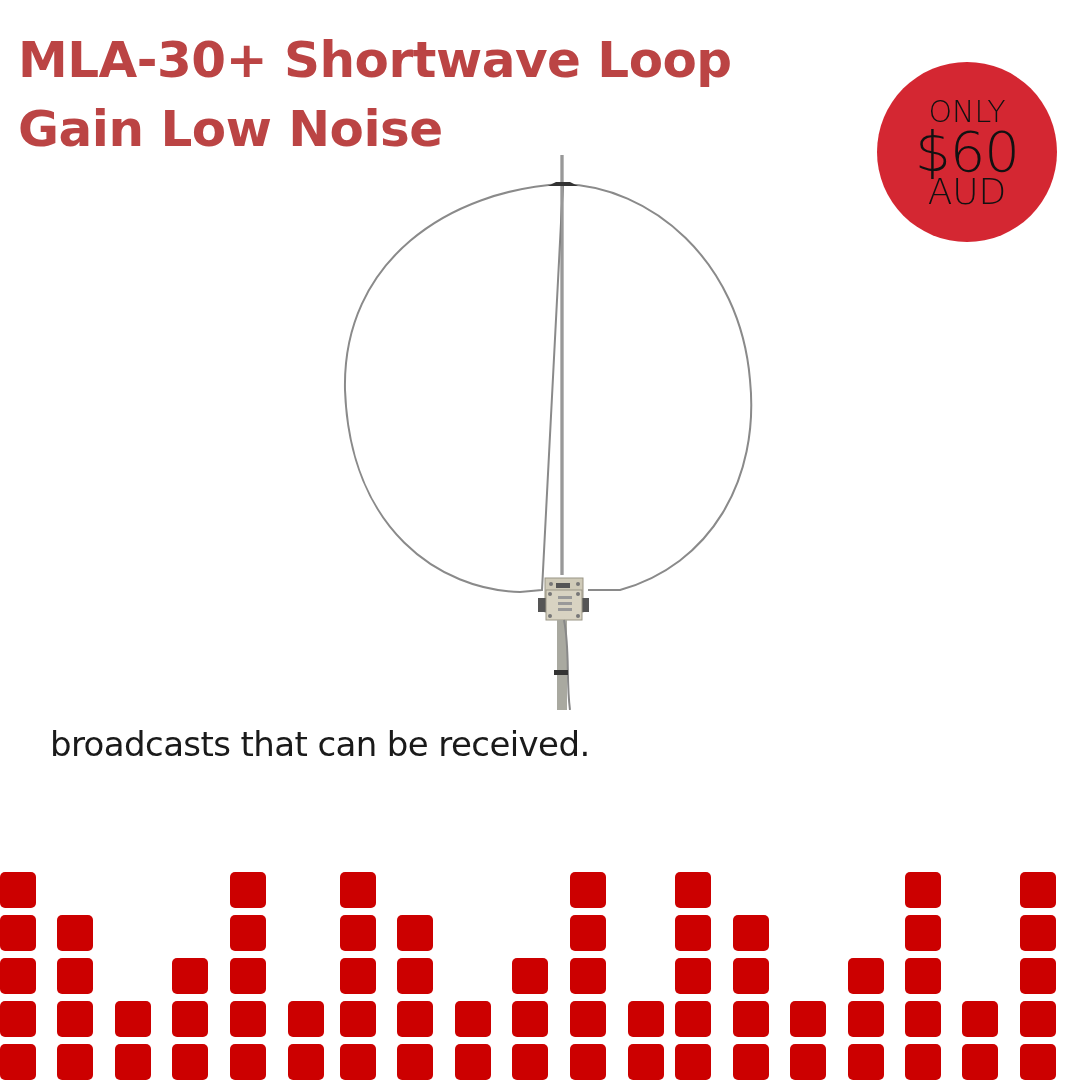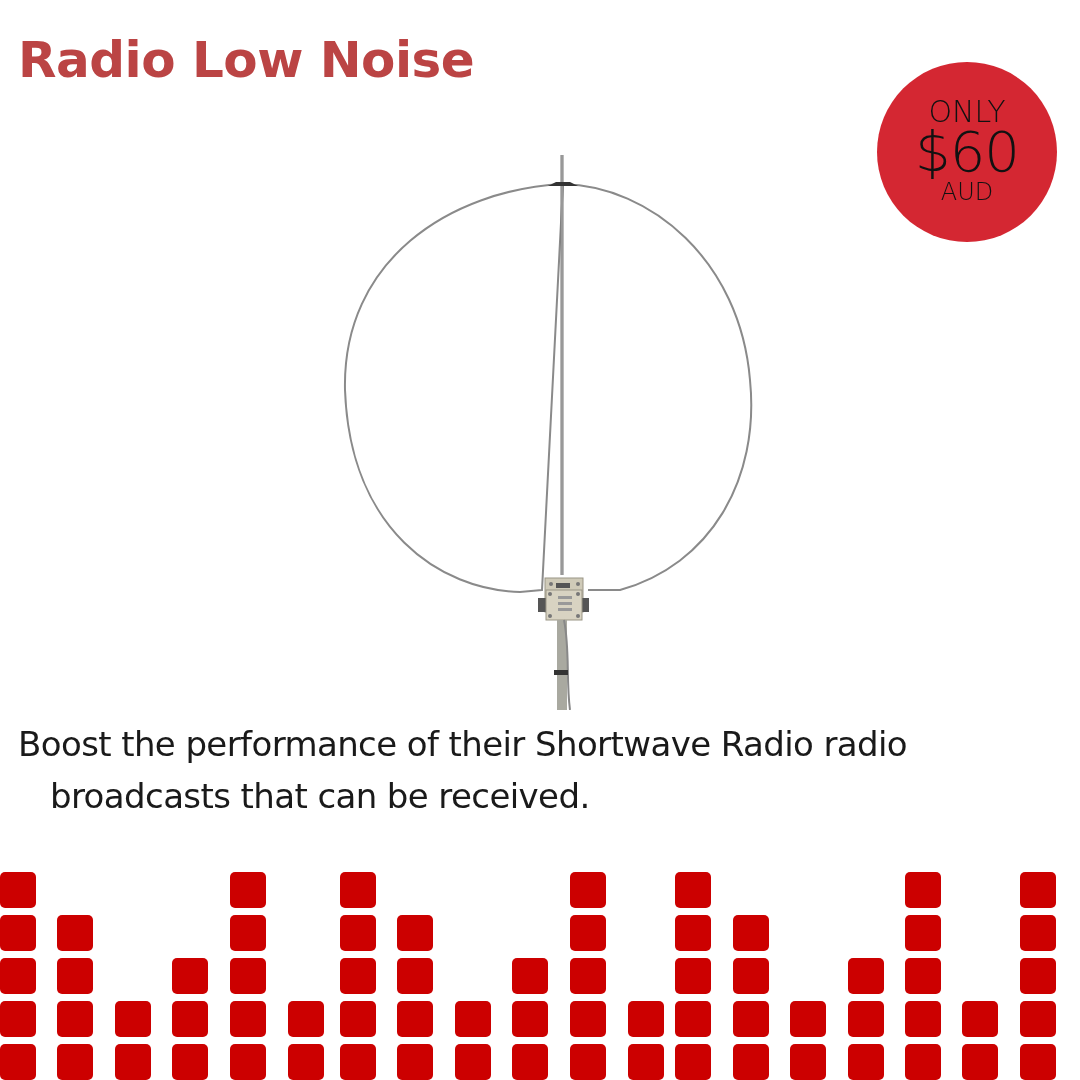--- a/index.html
+++ b/index.html
@@ -12,36 +12,37 @@
   }
   .title span { display:block; white-space:nowrap; }
   .badge {
     position:absolute; left:877px; top:62px; width:180px; height:180px;
     border-radius:50%; background:#d42732; color:#111;
     display:flex; flex-direction:column; align-items:center; justify-content:center;
     font-family:"DejaVu Sans", sans-serif; font-weight:300; z-index:2;
   }
   .badge .only { font-size:30px; line-height:28px; letter-spacing:0px; }
   .badge .price { font-size:56px; line-height:52px; letter-spacing:-1px; }
-  .badge .cur { font-size:24px; line-height:28px; }
+  .badge .cur { font-size:36px; line-height:28px; }
   .antenna { position:absolute; left:320px; top:150px; width:460px; height:560px; z-index:1; }
   .desc {
     position:absolute; left:18px; top:718px; width:1050px; margin:0;
     font-family:"DejaVu Sans", sans-serif; font-size:34px; line-height:52px;
     color:#1a1a1a; font-weight:normal; letter-spacing:-0.6px; z-index:3;
   }
   .eq { position:absolute; left:0; top:868px; width:1080px; height:212px; }
   .eq .col { position:absolute; bottom:0; width:36px; display:flex; flex-direction:column-reverse; gap:7px; }
   .eq .cell { width:36px; height:36px; background:#cc0000; border-radius:5px; }
 </style>
 </head>
 <body>
 
 <h1 class="title">
-  <span>Radio Low Noise</span>
+  <span>MLA-30+ Shortwave Loop</span>
+  <span>Gain Low Noise</span>
 </h1>
 
 <div class="badge">
   <div class="only">ONLY</div>
   <div class="price">$60</div>
   <div class="cur">AUD</div>
 </div>
 
 <svg class="antenna" viewBox="0 0 460 560" xmlns="http://www.w3.org/2000/svg">
 
@@ -66,21 +67,20 @@
   <circle cx="258" cy="444" r="2" fill="#777"></circle>
   <circle cx="230" cy="466" r="2" fill="#777"></circle>
   <circle cx="258" cy="466" r="2" fill="#777"></circle>
 
   <rect x="237" y="470" width="10" height="90" fill="#a9a9a0"></rect>
   <path d="M244 470 C250 500 246 530 250 560" stroke="#888" stroke-width="2" fill="none"></path>
   <rect x="234" y="520" width="14" height="5" fill="#333"></rect>
 </svg>
 
 <p class="desc">
-  <span style="display:block;white-space:nowrap;">Boost the performance of their Shortwave Radio radio</span>
   <span style="display:block;white-space:nowrap;margin-left:32px;">broadcasts that can be received.</span>
 </p>
 
 <div class="eq" id="eq">
     <div class="col" style="left: 0px;">
       <div class="cell" style="background: rgb(204, 0, 0);"></div>
       <div class="cell" style="background: rgb(204, 0, 0);"></div>
       <div class="cell" style="background: rgb(204, 0, 0);"></div>
       <div class="cell" style="background: rgb(204, 0, 0);"></div>
       <div class="cell" style="background: rgb(204, 0, 0);"></div>

